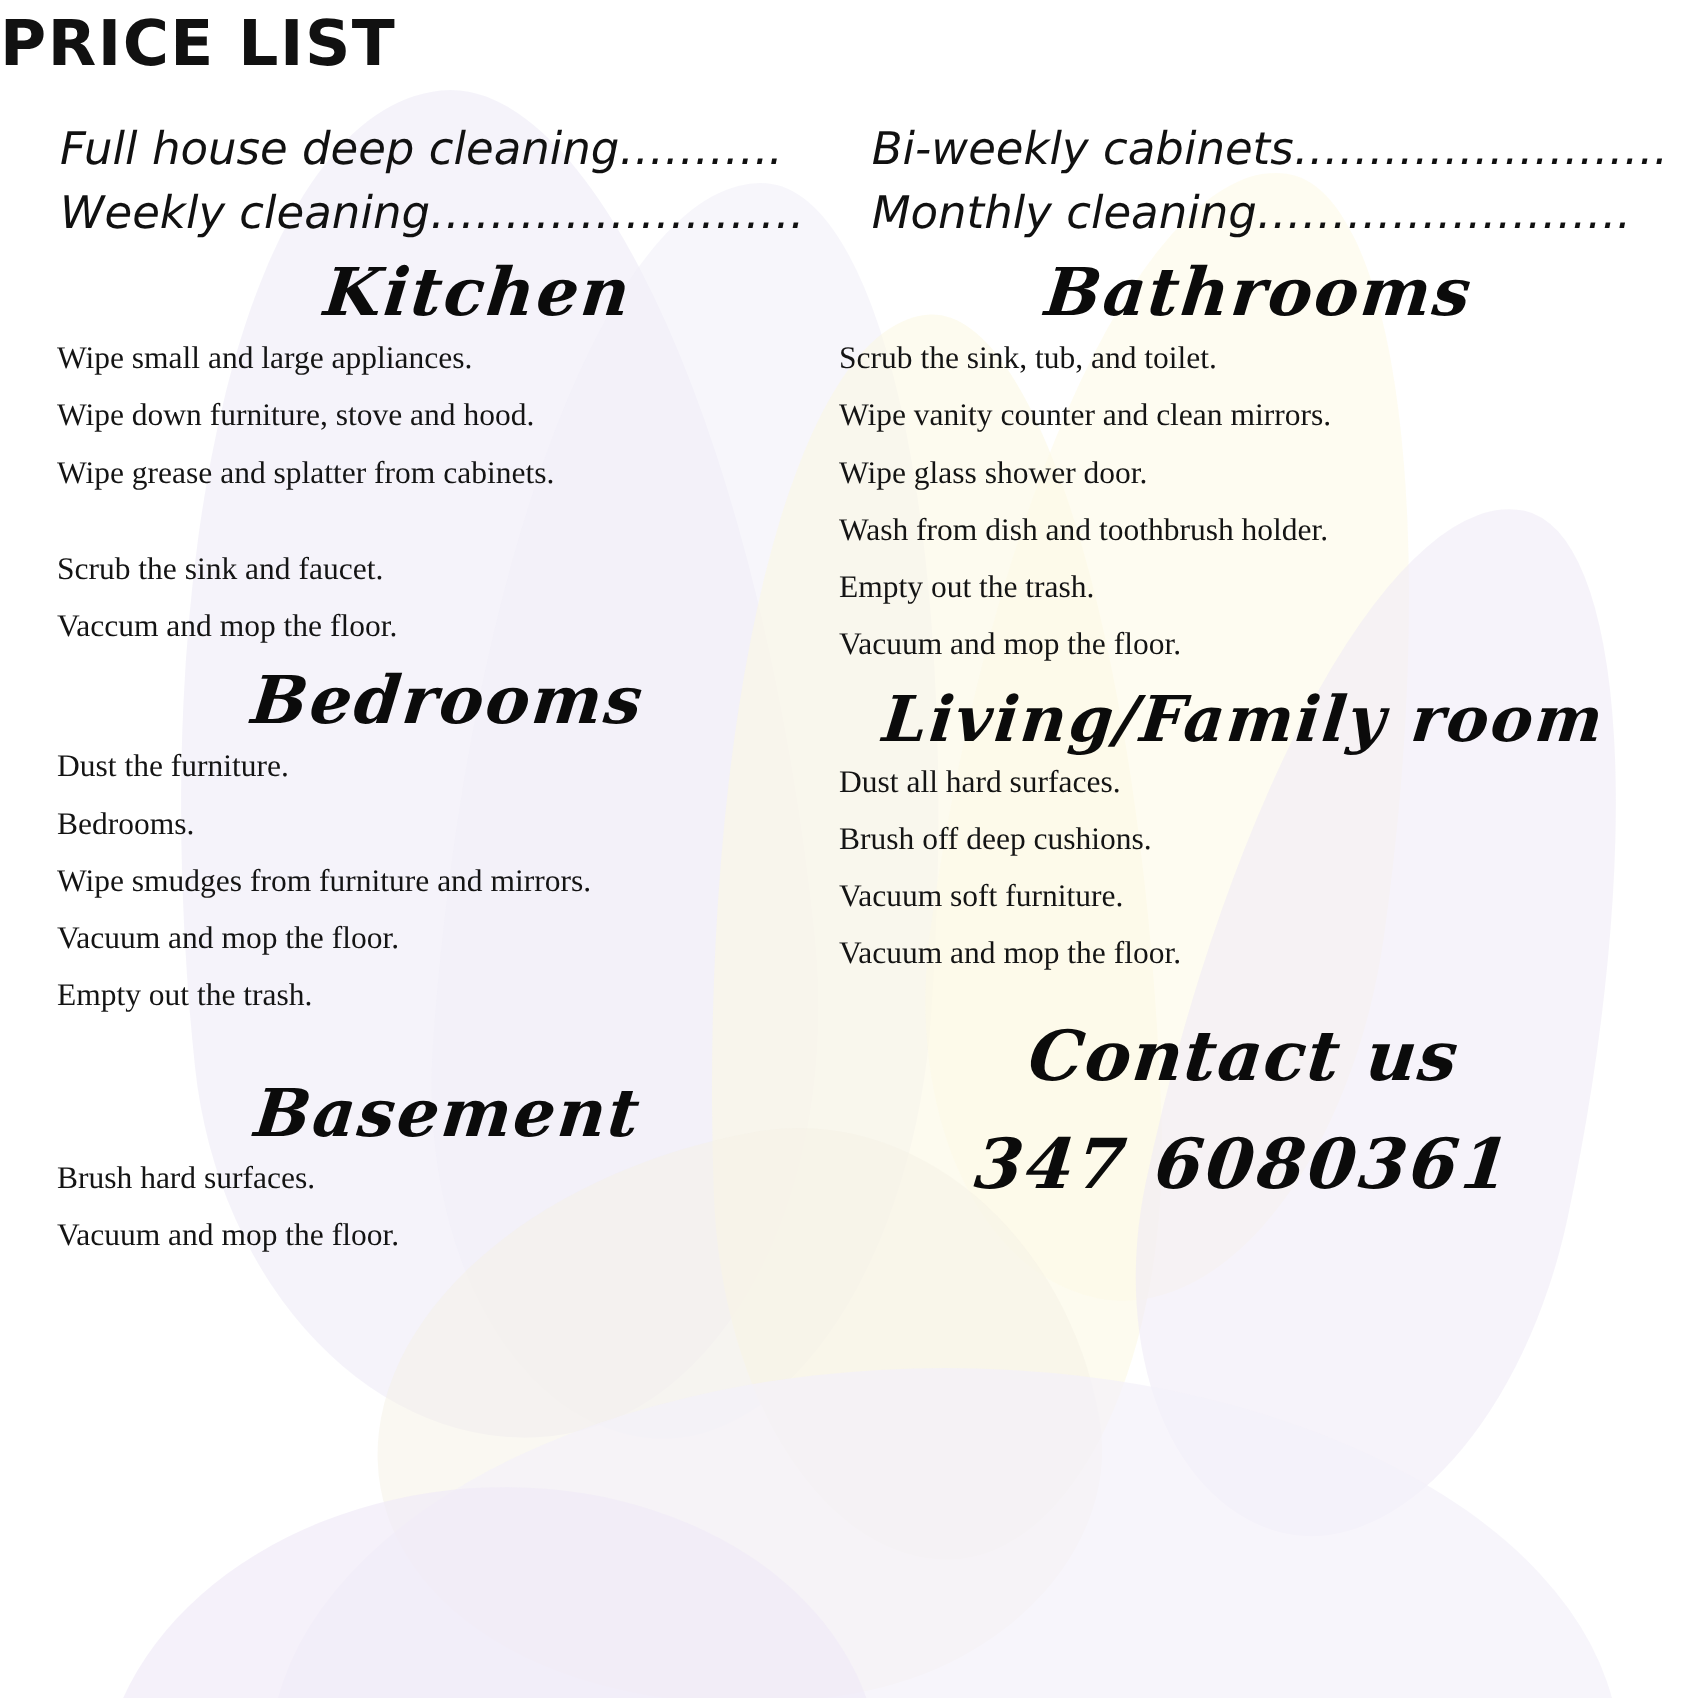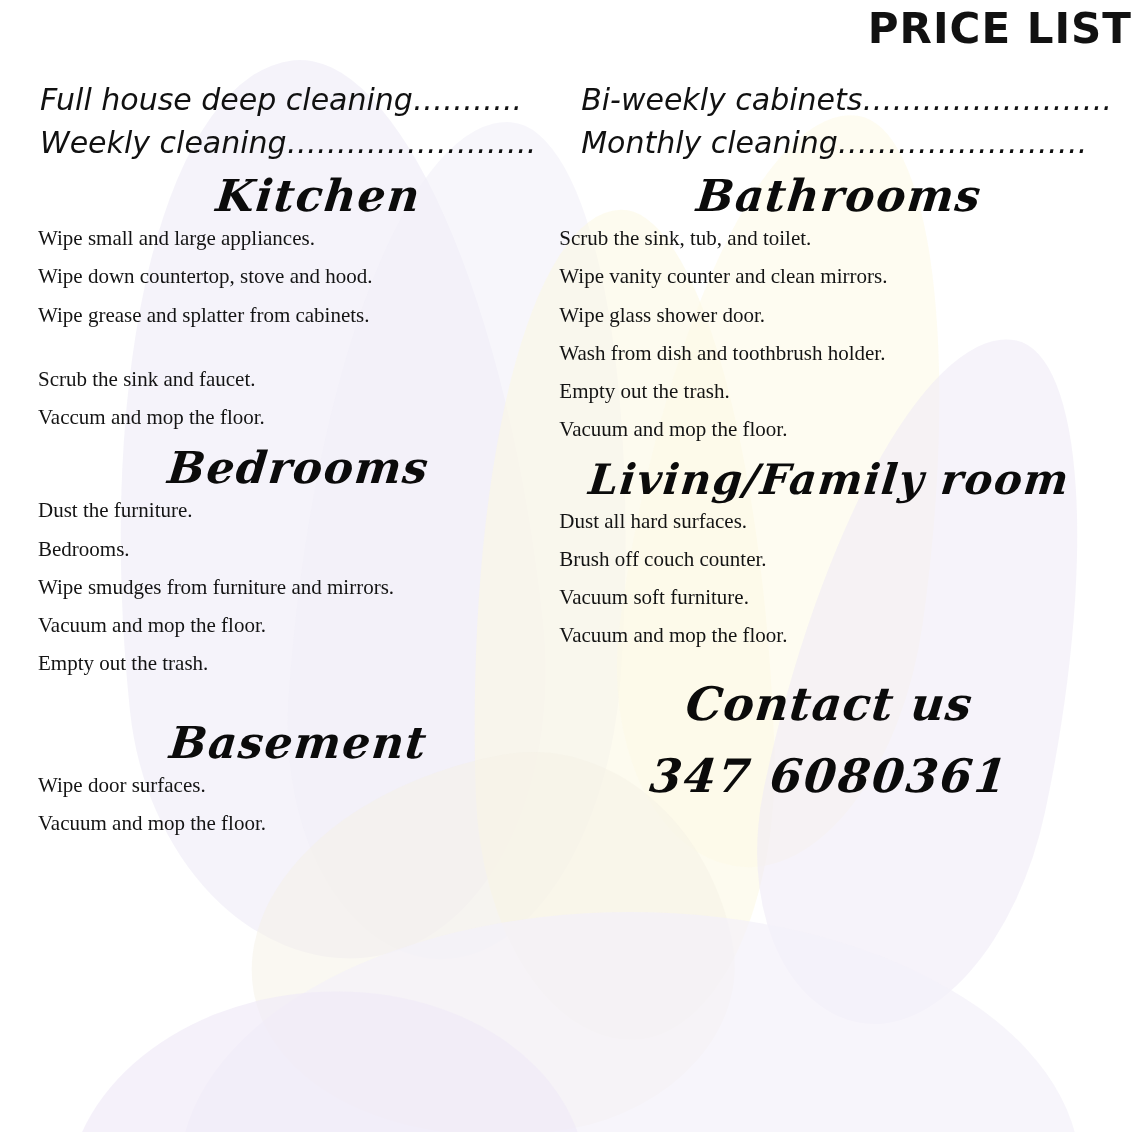--- a/index.html
+++ b/index.html
@@ -90,21 +90,21 @@
 
   
   .sheet {
     position: relative;
     width: 1132px;
     height: 1132px;
     z-index: 2;
   }
 
   .title {
-    text-align: right;
+    text-align: left;
     font-family: "DejaVu Sans", sans-serif;
     font-weight: bold;
     font-size: 42px;
     letter-spacing: 1px;
     margin: 0;
     padding-top: 4px;
     color: #111;
   }
 
   .intro {
@@ -209,52 +209,52 @@
       <div class="intro-line">Monthly cleaning…………………….</div>
     </div>
   </div>
 
   <div class="columns">
 
     <div class="col-left">
 
       <div class="script kitchen-head">Kitchen</div>
       <div class="item tight">Wipe small and large appliances.</div>
-      <div class="item tight">Wipe down countertop, stove and hood.</div>
+      <div class="item tight">Wipe down furniture, stove and hood.</div>
       <div class="item tight">Wipe grease and splatter from cabinets.</div>
       <div class="spacer"></div>
       <div class="item tight">Scrub the sink and faucet.</div>
       <div class="item tight">Vaccum and mop the floor.</div>
 
       <div class="script">Bedrooms</div>
       <div class="item tight">Dust the furniture.</div>
       <div class="item tight">Bedrooms.</div>
       <div class="item tight">Wipe smudges from furniture and mirrors.</div>
       <div class="item tight">Vacuum and mop the floor.</div>
       <div class="item tight">Empty out the trash.</div>
 
       <div class="spacer"></div>
       <div class="script">Basement</div>
-      <div class="item tight">Wipe door surfaces.</div>
+      <div class="item tight">Brush hard surfaces.</div>
       <div class="item tight">Vacuum and mop the floor.</div>
     </div>
 
     <div class="col-right">
 
       <div class="script bath-head">Bathrooms</div>
       <div class="item tight">Scrub the sink, tub, and toilet.</div>
       <div class="item tight">Wipe vanity counter and clean mirrors.</div>
       <div class="item tight">Wipe glass shower door.</div>
       <div class="item tight">Wash from dish and toothbrush holder.</div>
       <div class="item tight">Empty out the trash.</div>
       <div class="item tight">Vacuum and mop the floor.</div>
 
       <div class="script small">Living/Family room</div>
       <div class="item tight">Dust all hard surfaces.</div>
-      <div class="item tight">Brush off couch counter.</div>
+      <div class="item tight">Brush off deep cushions.</div>
       <div class="item tight">Vacuum soft furniture.</div>
       <div class="item tight">Vacuum and mop the floor.</div>
 
       <div class="contact-block">
         <div class="contact-title">Contact us</div>
         <div class="contact-phone">347 6080361</div>
       </div>
     </div>
 
   </div>

